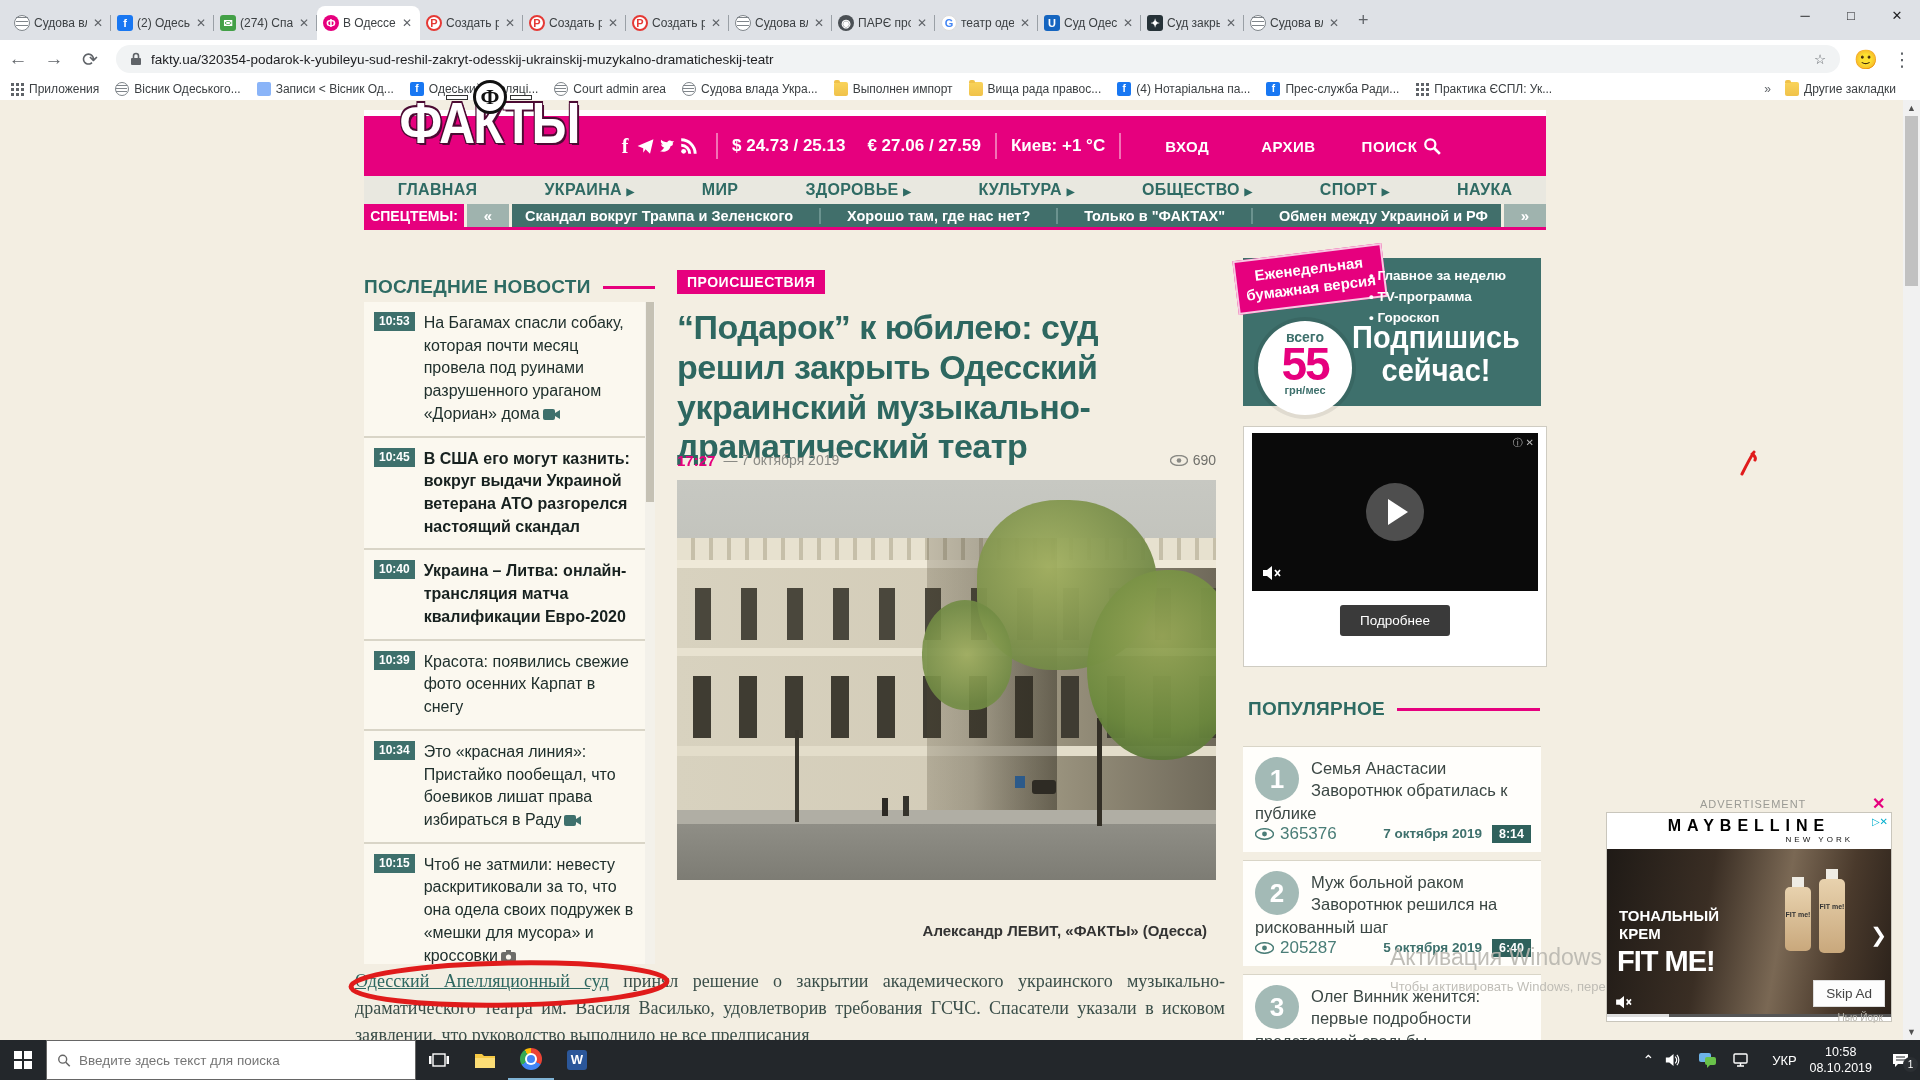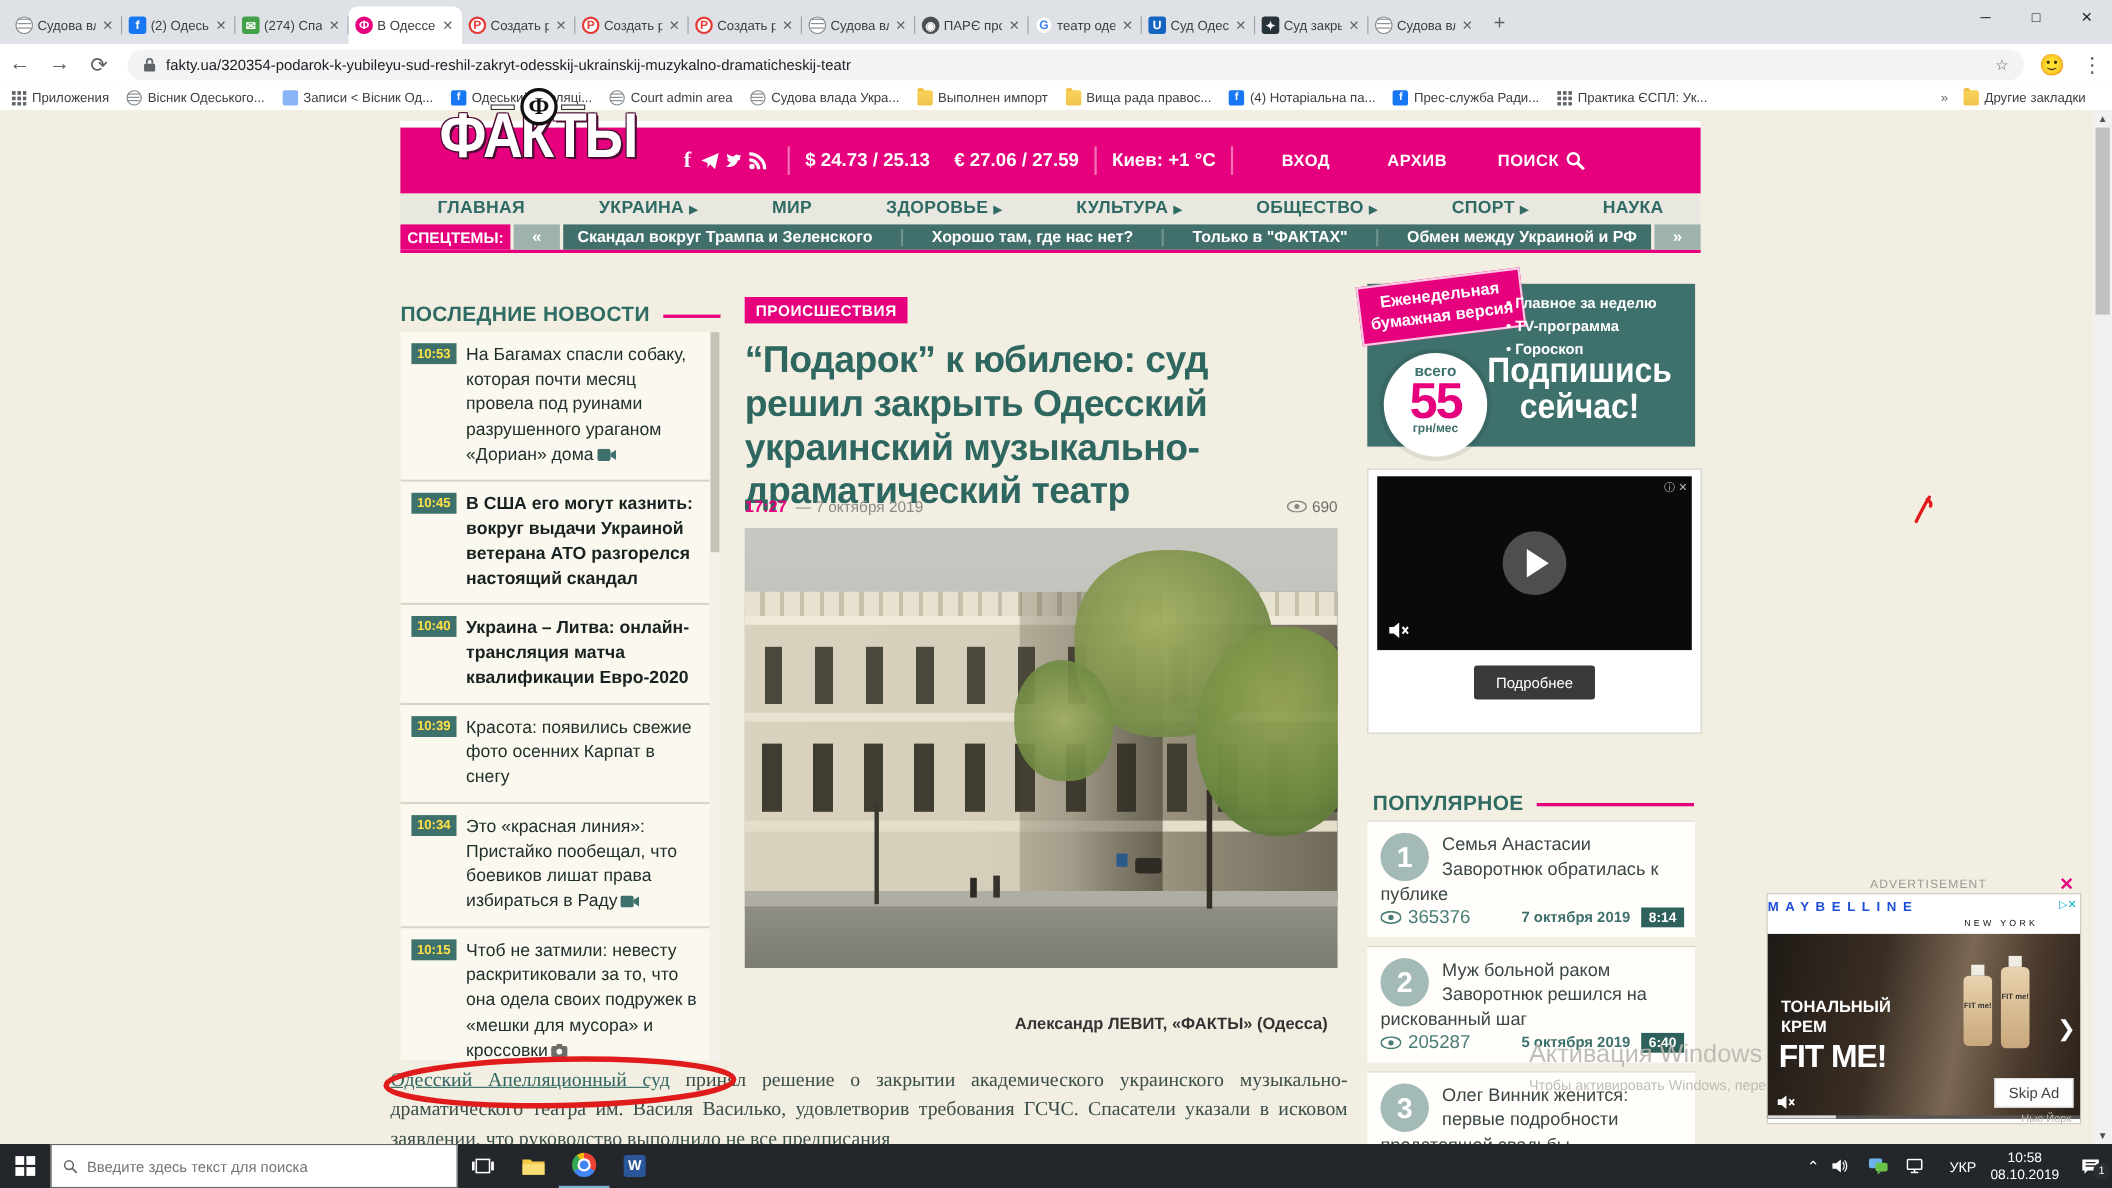--- a/index.html
+++ b/index.html
@@ -62,21 +62,21 @@
   #spectrack { flex:1; background:#416f6b; display:flex; align-items:center; justify-content:space-around; margin-left:3px; }
   .specitem { color:#fff; font-weight:bold; font-size:14.5px; }
   .specsep { width:2px; height:16px; background:#6b938f; }
 
   
   #sideheading { position:absolute; left:364px; top:276px; width:291px; display:flex; align-items:center; }
   .h-teal { color:#2e6b63; font-weight:bold; font-size:19px; letter-spacing:.3px; }
   .pinkline { flex:1; height:3px; background:#e6007e; margin-left:12px; }
   #newslist { position:absolute; left:364px; top:302px; width:291px; height:662px; overflow:hidden; }
   .news { background:#fbf8ef; border-bottom:2px solid #d9d5c7; padding:10px 20px 10px 10px; display:flex; position:relative; }
-  .ntime { background:#3e706c; color:#fde047; font-weight:bold; font-size:12px; height:19px; padding:0 5px; line-height:19px; flex:none; margin-right:9px; }
+  .ntime { background:#3e706c; color:#ffffff; font-weight:bold; font-size:12px; height:19px; padding:0 5px; line-height:19px; flex:none; margin-right:9px; }
   .ntext { font-size:16px; line-height:1.42; color:#20302d; }
   .news.b .ntext { font-weight:bold; color:#17211f; }
   #sidescroll { position:absolute; left:645px; top:302px; width:10px; height:662px; background:#f3f1ea; }
   #sidescroll .thumb { position:absolute; left:1px; top:0; width:8px; height:200px; background:#c5c1b4; }
   .icam { display:inline-block; vertical-align:-1px; margin-left:3px; }
 
   
   #catbadge { position:absolute; left:677px; top:270px; background:#e6007e; color:#fff; font-weight:bold; font-size:14px; letter-spacing:.5px; padding:4px 10px; }
   #arttitle { position:absolute; left:677px; top:308px; width:520px; color:#2d6760; font-weight:bold; font-size:34px; line-height:1.17; letter-spacing:-.5px; }
   #artmeta { position:absolute; left:677px; top:452px; width:539px; display:flex; align-items:flex-start; font-size:14px; }
@@ -98,21 +98,21 @@
   #pricecircle { position:absolute; left:15px; top:63px; width:94px; height:94px; background:#fff; border-radius:50%; text-align:center; box-shadow:0 0 0 4px rgba(0,0,0,.08); z-index:2;}
   #pricecircle .w1 { color:#3e706c; font-weight:bold; font-size:14px; margin-top:8px; }
   #pricecircle .w2 { color:#e6007e; font-weight:900; font-size:46px; line-height:.85; letter-spacing:-2px;}
   #pricecircle .w3 { color:#3e706c; font-weight:bold; font-size:11px; }
 
   #vadpanel { position:absolute; left:1243px; top:426px; width:304px; height:241px; background:#fff; border:1px solid #cfccc2; }
   #vadscreen { position:absolute; left:8px; top:6px; width:286px; height:158px; background:#0a0a0a; }
   #vadbtn { position:absolute; left:50%; transform:translateX(-50%); top:178px; background:#3a3a3a; color:#fff; font-size:13.5px; padding:8px 20px; border-radius:3px; }
   .adcorner { position:absolute; right:4px; top:3px; color:#bbb; font-size:10px; }
 
-  #popheading { position:absolute; left:1248px; top:720px; width:292px; display:flex; align-items:center; }
+  #popheading { position:absolute; left:1248px; top:698px; width:292px; display:flex; align-items:center; }
   .popcard { position:absolute; left:1243px; width:298px; background:#fffefb; border-top:1px solid #d9d5c7; padding:10px 10px 8px 12px; }
   .popnum { float:left; width:44px; height:44px; border-radius:50%; background:#a3bab6; color:#fff; font-weight:bold; font-size:26px; text-align:center; line-height:44px; margin-right:12px; }
   .poptext { font-size:16.5px; line-height:1.35; color:#3b4744; }
   .popfoot { display:flex; align-items:center; }
   .popviews { color:#4a7d77; font-size:17px; margin-left:6px; }
   .popdate { color:#3e706c; font-weight:bold; font-size:13.5px; margin-left:auto; }
   .poptime { background:#2f615c; color:#fff; font-weight:bold; font-size:12.5px; padding:2px 7px; margin-left:10px; }
 
   
   #mayad { position:absolute; left:1606px; top:812px; width:286px; height:210px; background:#fff; border:1px solid #c9c6bc; z-index:60; }
@@ -531,21 +531,21 @@
   </div>
 
   <div id="wm">
     <div style="font-size:23px">Активация Windows</div>
     <div style="font-size:13px;margin-top:8px;white-space:nowrap">Чтобы активировать Windows, перейдите в раздел "Парам</div>
   </div>
 
   <div class="abs" style="left:1700px;top:798px;color:#9a9a94;font-size:11px;letter-spacing:1px;z-index:60">ADVERTISEMENT</div>
   <div class="abs" style="left:1872px;top:794px;color:#e6007e;font-size:16px;font-weight:bold;z-index:61">✕</div>
   <div id="mayad">
-    <div style="position:absolute;left:0;top:4px;width:100%;color:#1d4ed8;font-size:12px;font-weight:bold;letter-spacing:6px">MAYBELLINE</div>
+    <div style="position:absolute;left:0;top:4px;width:100%;text-align:center;color:#000000;font-size:16px;font-weight:bold;letter-spacing:6px">MAYBELLINE</div>
     <div style="position:absolute;right:38px;top:22px;color:#111;font-size:8px;letter-spacing:3px">NEW YORK</div>
     <div style="position:absolute;right:3px;top:3px;color:#00aecd;font-size:10px">▷✕</div>
     <div id="mayphoto">
       <div style="position:absolute;left:12px;top:58px;color:#fff;font-size:15px;font-weight:bold">ТОНАЛЬНЫЙ</div>
       <div style="position:absolute;left:12px;top:76px;color:#fff;font-size:15px;font-weight:bold">КРЕМ</div>
       <div style="position:absolute;left:10px;top:96px;color:#fff;font-size:29px;font-weight:900;letter-spacing:-1px">FIT ME!</div>
       <div class="bottle" style="left:178px;top:38px">
           <span>FIT me!</span>
         </div>
       <div class="bottle" style="left:212px;top:30px;height:74px">

